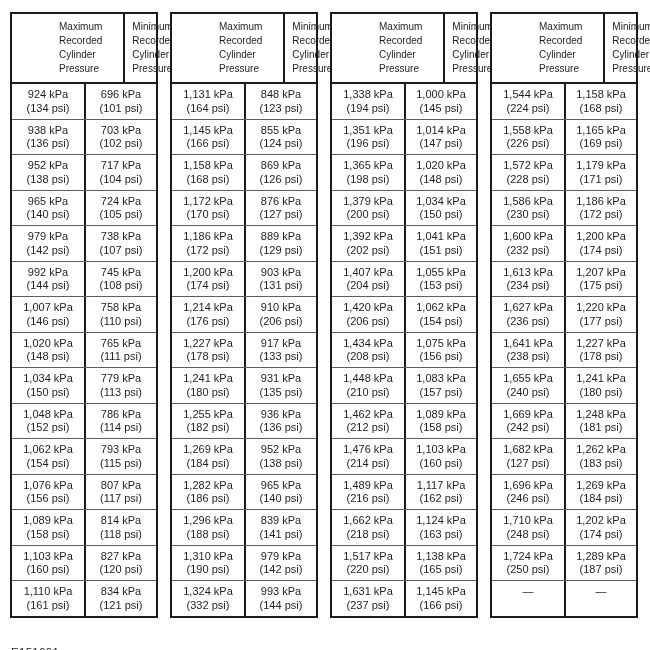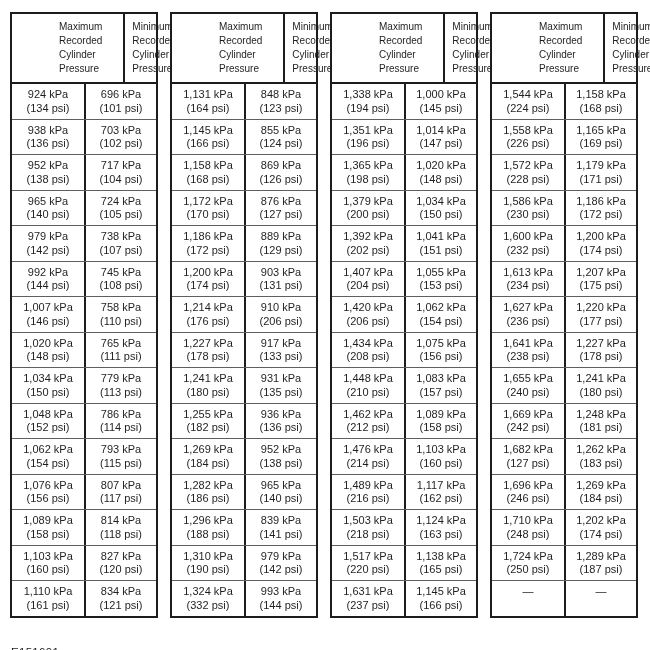--- a/index.html
+++ b/index.html
@@ -512,21 +512,21 @@
             <div class="line">1,489 kPa</div>
             <div class="line">(216 psi)</div>
           </div>
           <div class="cell">
             <div class="line">1,117 kPa</div>
             <div class="line">(162 psi)</div>
           </div>
         </div>
         <div class="row">
           <div class="cell">
-            <div class="line">1,503 kPa</div>
+            <div class="line">1,662 kPa</div>
             <div class="line">(218 psi)</div>
           </div>
           <div class="cell">
             <div class="line">1,124 kPa</div>
             <div class="line">(163 psi)</div>
           </div>
         </div>
         <div class="row">
           <div class="cell">
             <div class="line">1,517 kPa</div>

